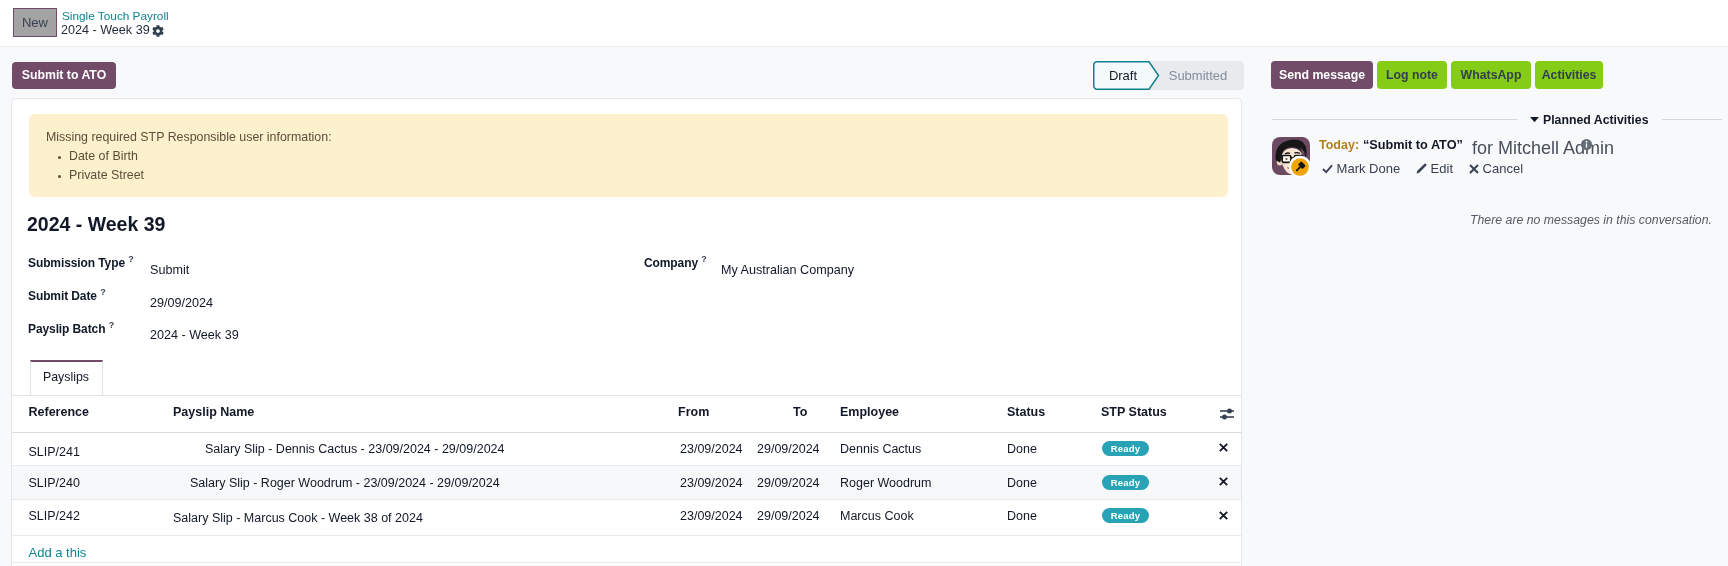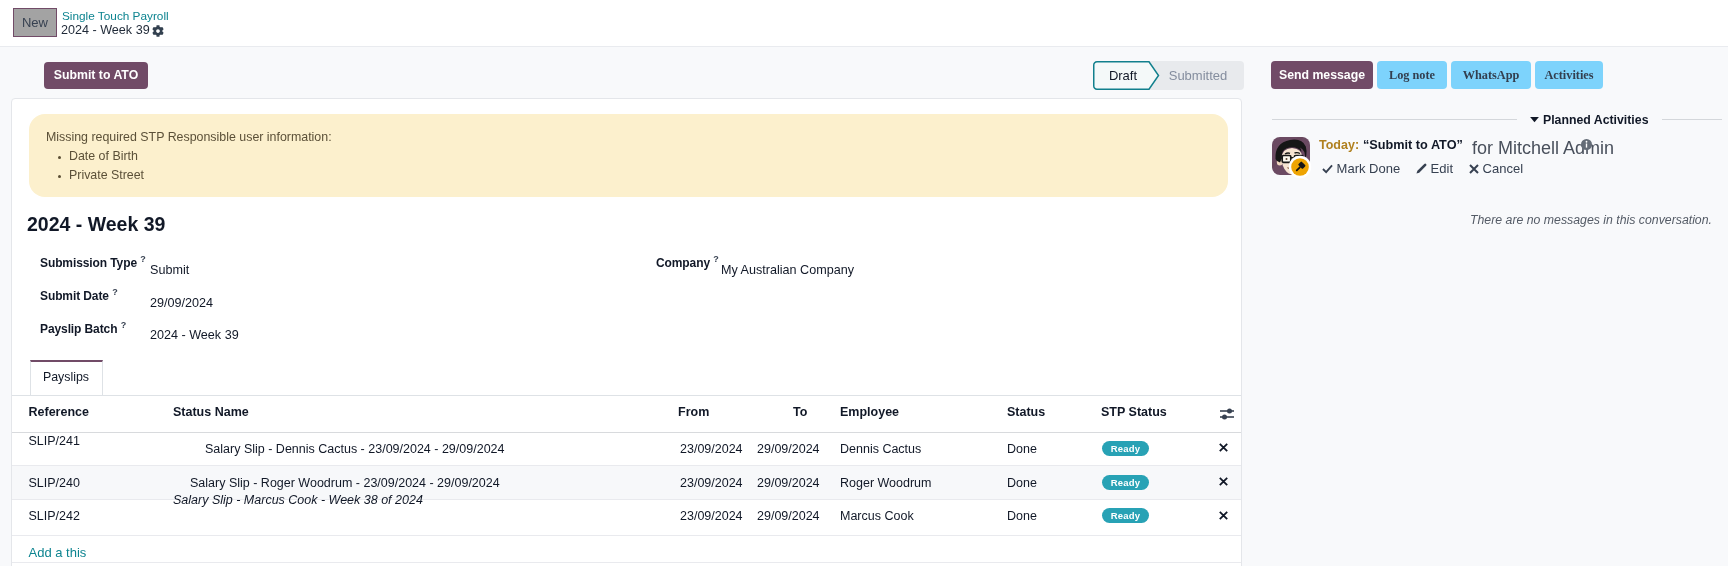--- a/index.html
+++ b/index.html
@@ -10,36 +10,36 @@
 
 
 .topbar { position:absolute; left:0; top:0; width:1728px; height:47px; background:#fff; border-bottom:1px solid #e9ebef; }
 .newbtn { position:absolute; left:13px; top:8px; width:44px; height:29px; border:1px solid #714b67; border-radius:0; background:#a3a3a3; color:#374151; font-size:13px; line-height:27px; text-align:center; }
 .bc1 { position:absolute; left:62px; top:9px; font-size:11.8px; color:#0d8490; }
 .bc2 { position:absolute; left:61px; top:23px; font-size:12.6px; color:#1f2937; }
 
 
 .btn { position:absolute; border-radius:4px; font-size:12.3px; font-weight:700; text-align:center; }
 .btn-primary { background:#714b67; color:#fff; }
-.btn-gray { background:#7dd3fc; color:#333f4f;font-family:Liberation Serif, serif; }
+.btn-gray { background:#84cc16; color:#333f4f; }
 
 
 .statusbar { position:absolute; left:1093px; top:61px; width:151px; height:29px; }
 
 
 .sheet { position:absolute; left:11px; top:98px; width:1231px; height:478px; background:#fff; border:1px solid #e4e6ea; border-radius:4px 4px 0 0; }
 
-.alert { position:absolute; left:17px; top:15px; width:1199px; height:83px; background:#fcf0cd; border-radius:16px; color:#5b5038; font-size:12.4px; }
+.alert { position:absolute; left:17px; top:15px; width:1199px; height:83px; background:#fcf0cd; border-radius:6px; color:#5b5038; font-size:12.4px; }
 .alert .l1 { position:absolute; left:17px; top:16px; }
 .alert .li { position:absolute; left:40px; }
 .alert .dot { position:absolute; left:29px; width:3px; height:3px; border-radius:50%; background:#5a4e33; }
 
 .title { position:absolute; left:15px; top:114px; font-size:19.5px; font-weight:700; color:#111827; }
 
-.flabel { position:absolute; font-weight:700; color:#111827; font-size:12px; letter-spacing:-0.1px;margin-left:12px; }
+.flabel { position:absolute; font-weight:700; color:#111827; font-size:12px; letter-spacing:-0.1px; }
 .flabel sup { font-size:9px; color:#374151; font-weight:700; }
 .fval { position:absolute; font-size:12.6px; color:#111827;margin-top:8px; }
 
 
 .tabline { position:absolute; left:0; top:295.5px; width:1229px; height:1px; background:#dee2e6; }
 .tab { position:absolute; left:17.5px; top:261px; width:73px; height:35px; background:#fff; border:1px solid #dee2e6; border-bottom:none; border-top:2.5px solid #714b67; text-align:center; line-height:30px; color:#111827; font-size:12.4px; }
 
 
 .th { position:absolute; font-weight:700; color:#111827; font-size:12.5px;text-align:right; }
 .td { position:absolute; font-size:12.5px; color:#111827; }
@@ -59,21 +59,21 @@
 <div id="root">
 
   <div class="topbar"></div>
   <div class="newbtn">New</div>
   <div class="bc1">Single Touch Payroll</div>
   <div class="bc2">2024 - Week 39</div>
   <svg class="abs" style="left:152px;top:24.5px" width="12" height="12" viewBox="0 0 512 512">
       <path fill="#33404f" d="M487.4 315.7l-42.6-24.6c4.3-23.2 4.3-47 0-70.2l42.6-24.6c4.9-2.8 7.1-8.6 5.5-14-11.1-35.6-30-67.8-54.7-94.6-3.8-4.1-10-5.1-14.8-2.3L380.8 110c-17.9-15.4-38.5-27.3-60.8-35.1V25.8c0-5.6-3.9-10.5-9.4-11.7-36.7-8.2-74.3-7.8-109.2 0-5.5 1.2-9.4 6.1-9.4 11.7V75c-22.2 7.9-42.8 19.8-60.8 35.1L88.7 85.5c-4.9-2.8-11-1.9-14.8 2.3-24.7 26.7-43.6 58.9-54.7 94.6-1.7 5.4.6 11.2 5.5 14L67.3 221c-4.3 23.2-4.3 47 0 70.2l-42.6 24.6c-4.9 2.8-7.1 8.6-5.5 14 11.1 35.6 30 67.8 54.7 94.6 3.8 4.1 10 5.1 14.8 2.3l42.6-24.6c17.9 15.4 38.5 27.3 60.8 35.1v49.2c0 5.6 3.9 10.5 9.4 11.7 36.7 8.2 74.3 7.8 109.2 0 5.5-1.2 9.4-6.1 9.4-11.7v-49.2c22.2-7.9 42.8-19.8 60.8-35.1l42.6 24.6c4.9 2.8 11 1.9 14.8-2.3 24.7-26.7 43.6-58.9 54.7-94.6 1.7-5.4-.6-11.2-5.5-14zM256 336c-44.1 0-80-35.9-80-80s35.9-80 80-80 80 35.9 80 80-35.9 80-80 80z"></path>
     </svg>
 
-  <div class="btn btn-primary" style="left:12px;top:62px;width:104px;height:27px;line-height:27px;margin-left:32px;">Submit to ATO</div>
+  <div class="btn btn-primary" style="left:12px;top:62px;width:104px;height:27px;line-height:27px;">Submit to ATO</div>
 
   <svg class="statusbar" width="151" height="29" viewBox="0 0 151 29">
     <path d="M4 0 h143 a4 4 0 0 1 4 4 v21 a4 4 0 0 1 -4 4 H4 a4 4 0 0 1 -4-4 V4 a4 4 0 0 1 4-4 z" fill="#e8eaed"></path>
     <path d="M4 0.75 h52 l9.5 13.75 -9.5 13.75 H4 a3.25 3.25 0 0 1 -3.25-3.25 V4 a3.25 3.25 0 0 1 3.25-3.25 z" fill="#f4f9f9" stroke="#11808d" stroke-width="1.5"></path>
     <text x="30" y="19" font-size="13" text-anchor="middle" fill="#111827" font-family="Liberation Sans">Draft</text>
     <text x="105" y="19" font-size="13" text-anchor="middle" fill="#848d9e" font-family="Liberation Sans">Submitted</text>
   </svg>
 
   <div class="btn btn-primary" style="left:1271px;top:61px;width:102px;height:28px;line-height:28px;">Send message</div>
   <div class="btn btn-gray" style="left:1377px;top:61px;width:70px;height:28px;line-height:28px;">Log note</div>
@@ -97,37 +97,37 @@
     <div class="flabel" style="left:16px;top:220.5px;">Payslip Batch <sup>?</sup></div>
     <div class="fval" style="left:138px;top:221px;">2024 - Week 39</div>
 
     <div class="flabel" style="left:632px;top:155px;">Company <sup>?</sup></div>
     <div class="fval" style="left:709px;top:155.5px;">My Australian Company</div>
 
     <div class="tabline"></div>
     <div class="tab">Payslips</div>
 
     <div class="th" style="left:16.5px;top:306px;">Reference</div>
-    <div class="th" style="left:161px;top:306px;">Status Name</div>
+    <div class="th" style="left:161px;top:306px;">Payslip Name</div>
     <div class="th" style="left:666px;top:306px;">From</div>
     <div class="th" style="left:746px;top:306px;margin-left:35px;">To</div>
     <div class="th" style="left:828px;top:306px;">Employee</div>
     <div class="th" style="left:995px;top:306px;">Status</div>
     <div class="th" style="left:1089px;top:306px;">STP Status</div>
     <svg class="abs" style="left:1208px;top:307.5px" width="14" height="14" viewBox="0 0 14 14">
         <g stroke="#374151" stroke-width="1.6">
           <line x1="0" y1="4" x2="14" y2="4"></line>
           <line x1="0" y1="10" x2="14" y2="10"></line>
         </g>
         <circle cx="9.5" cy="4" r="2.5" fill="#374151"></circle>
         <circle cx="4.5" cy="10" r="2.5" fill="#374151"></circle>
       </svg>
     <div class="rborder" style="top:333px; background:#d8dadd;"></div>
 
-    <div class="td" style="left:16.5px;top:335px;">SLIP/241</div>
+    <div class="td" style="left:16.5px;top:346px;">SLIP/241</div>
     <div class="td" style="left:161px;top:342.5px;margin-left:32px;">Salary Slip - Dennis Cactus - 23/09/2024 - 29/09/2024</div>
     <div class="td" style="left:668px;top:342.5px;">23/09/2024</div>
     <div class="td" style="left:745px;top:342.5px;">29/09/2024</div>
     <div class="td" style="left:828px;top:342.5px;">Dennis Cactus</div>
     <div class="td" style="left:995px;top:342.5px;">Done</div>
     <div class="pill" style="left:1090px;top:341.5px;">Ready</div>
     <svg class="abs" style="left:1207px;top:344px" width="9" height="9" viewBox="0 0 9 9">
         <path d="M0.8 0.8 L8.2 8.2 M8.2 0.8 L0.8 8.2" stroke="#111827" stroke-width="1.8"></path>
       </svg>
     <div class="rborder" style="top:366px;"></div>
@@ -139,21 +139,21 @@
     <div class="td" style="left:745px;top:376.5px;">29/09/2024</div>
     <div class="td" style="left:828px;top:376.5px;">Roger Woodrum</div>
     <div class="td" style="left:995px;top:376.5px;">Done</div>
     <div class="pill" style="left:1090px;top:375.5px;">Ready</div>
     <svg class="abs" style="left:1207px;top:378px" width="9" height="9" viewBox="0 0 9 9">
         <path d="M0.8 0.8 L8.2 8.2 M8.2 0.8 L0.8 8.2" stroke="#111827" stroke-width="1.8"></path>
       </svg>
     <div class="rborder" style="top:400px;"></div>
 
     <div class="td" style="left:16.5px;top:410px;">SLIP/242</div>
-    <div class="td" style="left:161px;top:394px;font-style:italic;">Salary Slip - Marcus Cook - Week 38 of 2024</div>
+    <div class="td" style="left:161px;top:412px;">Salary Slip - Marcus Cook - Week 38 of 2024</div>
     <div class="td" style="left:668px;top:410px;">23/09/2024</div>
     <div class="td" style="left:745px;top:410px;">29/09/2024</div>
     <div class="td" style="left:828px;top:410px;">Marcus Cook</div>
     <div class="td" style="left:995px;top:410px;">Done</div>
     <div class="pill" style="left:1090px;top:408.5px;">Ready</div>
     <svg class="abs" style="left:1207px;top:411.5px" width="9" height="9" viewBox="0 0 9 9">
         <path d="M0.8 0.8 L8.2 8.2 M8.2 0.8 L0.8 8.2" stroke="#111827" stroke-width="1.8"></path>
       </svg>
     <div class="rborder" style="top:436px;"></div>
     <div class="rborder" style="top:463px;"></div>

